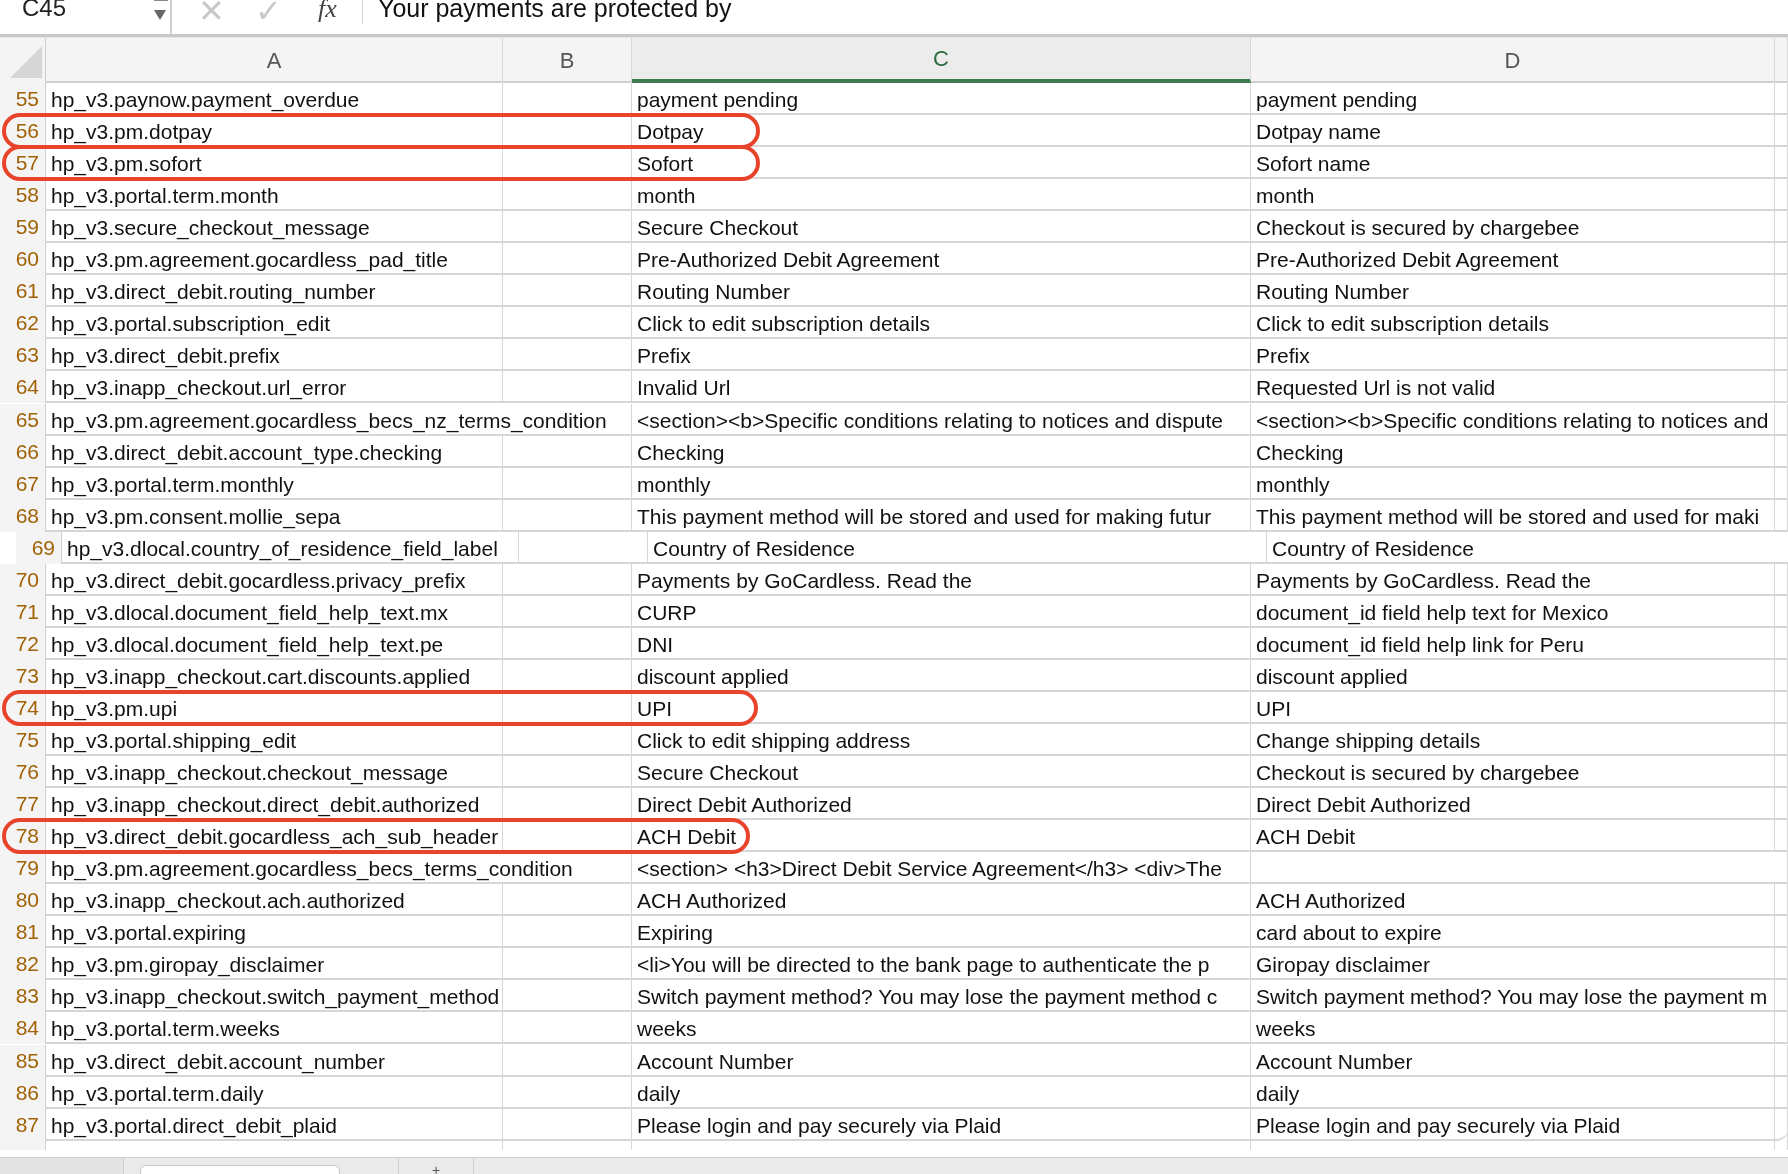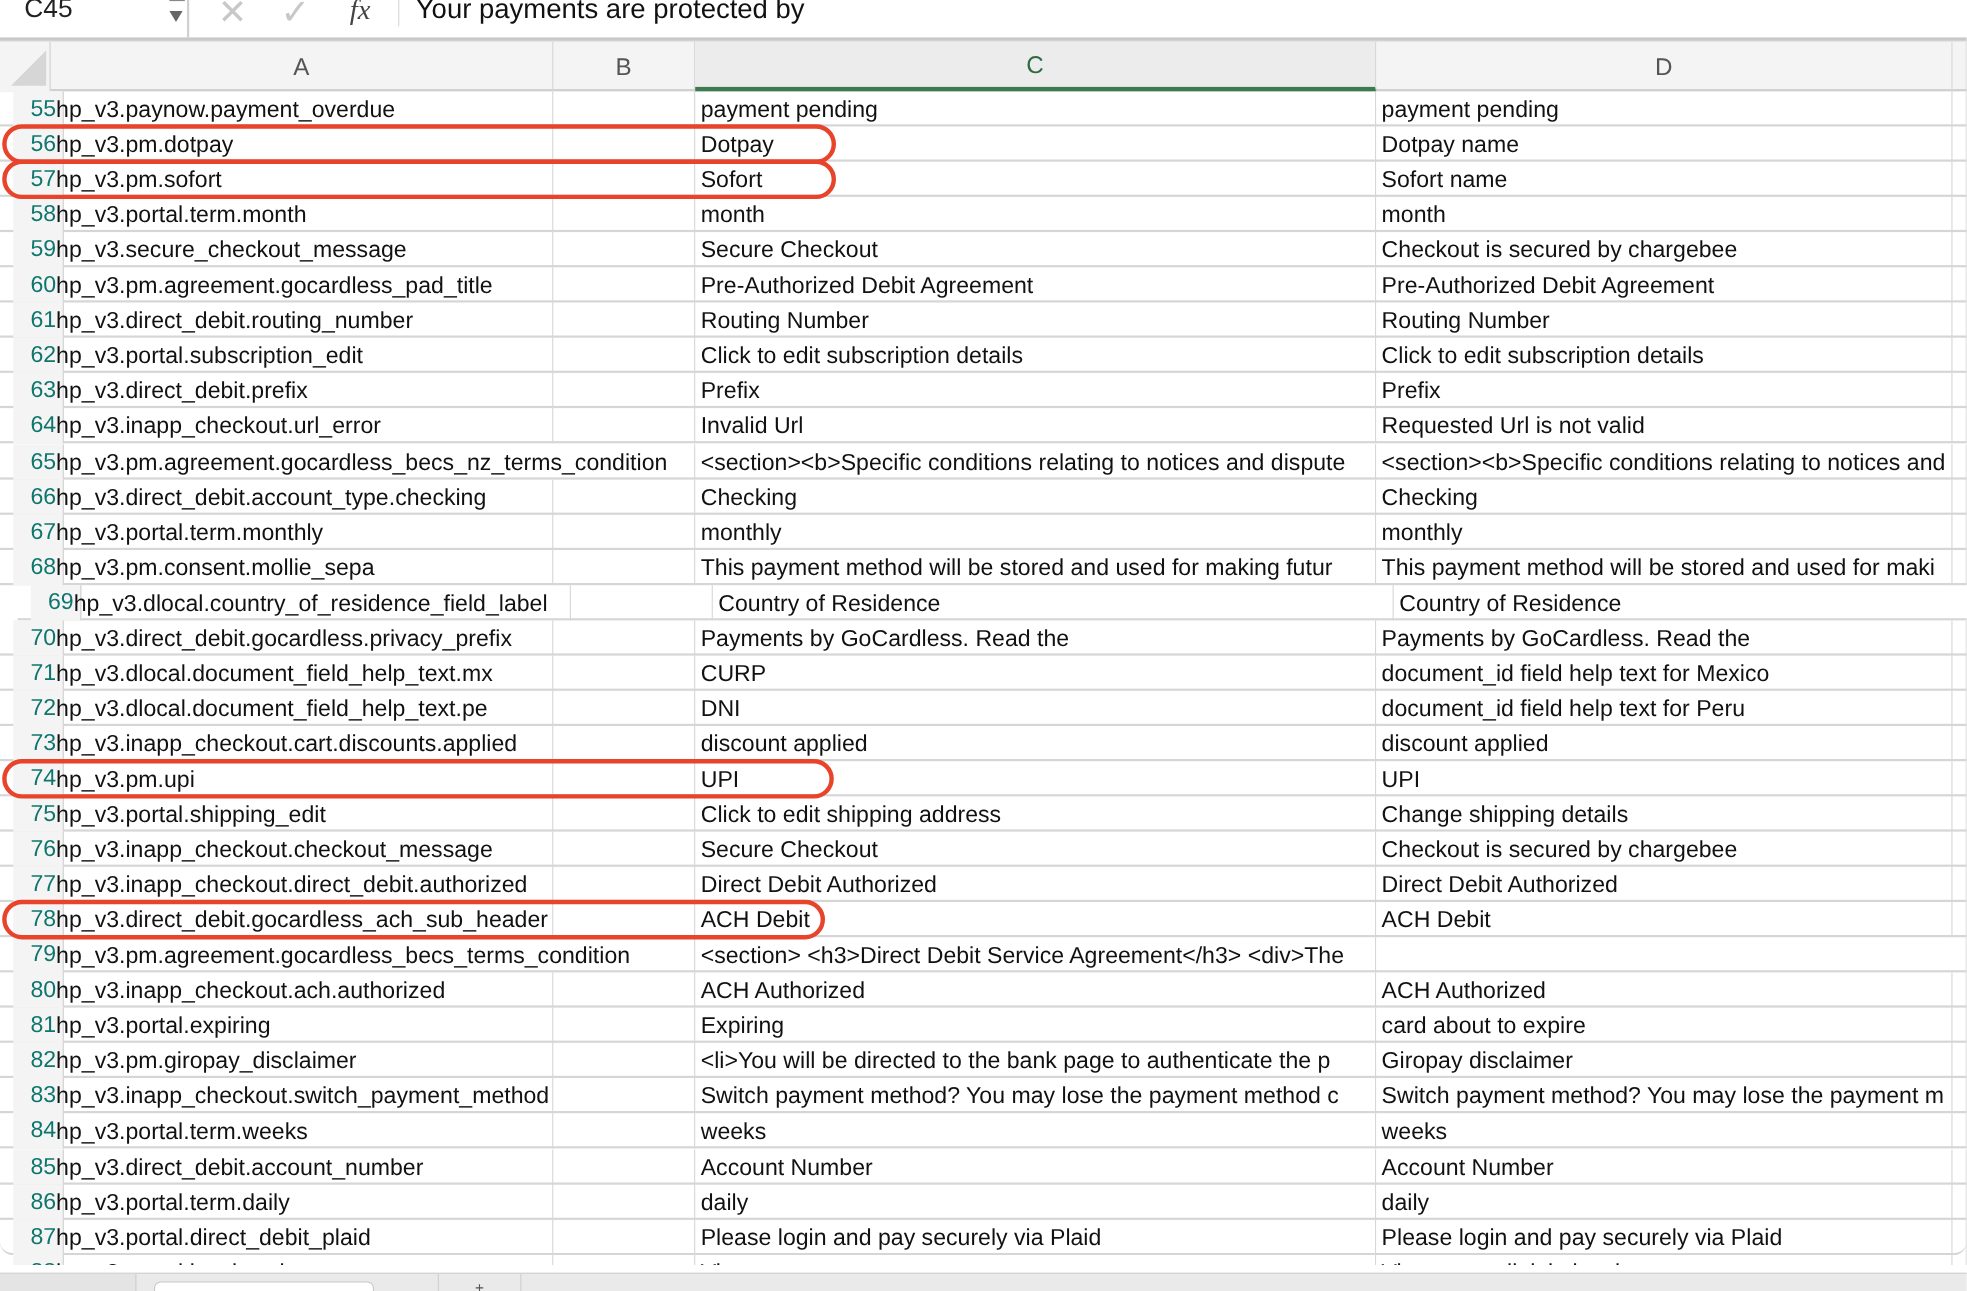--- a/index.html
+++ b/index.html
@@ -23,21 +23,21 @@
   
   .grid { position: absolute; left: 0; top: 38px; width: 1788px; height: 1112px; overflow: hidden; }
   .col-header-row { position: absolute; left: 0; top: 0; height: 45px; width: 1788px; background: #f4f4f4; border-bottom: 2px solid #cfcfcf; }
   .corner { position: absolute; left: 0; top: 0; width: 46px; height: 45px; border-right: 1px solid #cfcfcf; background: #f4f4f4; }
   .corner-tri { position: absolute; left: 10px; top: 8px; width: 0; height: 0; border-left: 32px solid transparent; border-bottom: 32px solid #d6d6d6; }
   .col-header { position: absolute; top: 0; height: 45px; border-right: 1px solid #d8d8d8; font-size: 22px; color: #555; display: flex; align-items: center; justify-content: center; }
   .col-header.active { color: #2e6b3f; background: #ececec; border-bottom: 4px solid #3d7a4e; }
 
   .rows { position: absolute; left: 0; top: 45px; width: 1788px; }
   .row { position: absolute; left: 0; height: 32px; width: 1788px; border-bottom: 2px solid #d6d6d6; }
-  .row-num { position: absolute; left: 12px; top: 0; width: 46px; height: 32px; background: #f4f4f4; border-right: 1px solid #cfcfcf; font-size: 21px; color: #0f766e; text-align: right; padding-right: 6px; line-height: 32px; }
+  .row-num { position: absolute; left: 0; top: 0; width: 46px; height: 32px; background: #f4f4f4; border-right: 1px solid #cfcfcf; font-size: 21px; color: #a16207; text-align: right; padding-right: 6px; line-height: 32px; }
   .cell { position: absolute; top: 0; height: 32px; font-size: 21px; line-height: 34px; padding-left: 5px; white-space: nowrap; overflow: hidden; color: #111; border-right: 1px solid #d6d6d6; }
   .cell.overflow { overflow: visible; border-right: none; z-index: 2; background: transparent; }
   .c-a { left: 46px; width: 457px; }
   .c-b { left: 503px; width: 129px; }
   .c-c { left: 632px; width: 619px; }
   .c-d { left: 1251px; width: 524px; }
   .c-e { left: 1775px; width: 13px; }
 
   
   .annot { position: absolute; border: 4px solid #e8432b; border-radius: 20px; z-index: 5; pointer-events: none; }
@@ -210,21 +210,21 @@
         <div class="cell c-b"></div>
         <div class="cell c-c">CURP</div>
         <div class="cell c-d">document_id field help text for Mexico</div>
         <div class="cell c-e"></div>
         <div class="cell c-a">hp_v3.dlocal.document_field_help_text.mx</div>
       </div>
       <div class="row" style="top: 544.85px;">
         <div class="row-num">72</div>
         <div class="cell c-b"></div>
         <div class="cell c-c">DNI</div>
-        <div class="cell c-d">document_id field help text for Peru</div>
+        <div class="cell c-d">document_id field help link for Peru</div>
         <div class="cell c-e"></div>
         <div class="cell c-a">hp_v3.dlocal.document_field_help_text.pe</div>
       </div>
       <div class="row" style="top: 576.9px;">
         <div class="row-num">73</div>
         <div class="cell c-b"></div>
         <div class="cell c-c">discount applied</div>
         <div class="cell c-d">discount applied</div>
         <div class="cell c-e"></div>
         <div class="cell c-a">hp_v3.inapp_checkout.cart.discounts.applied</div>

